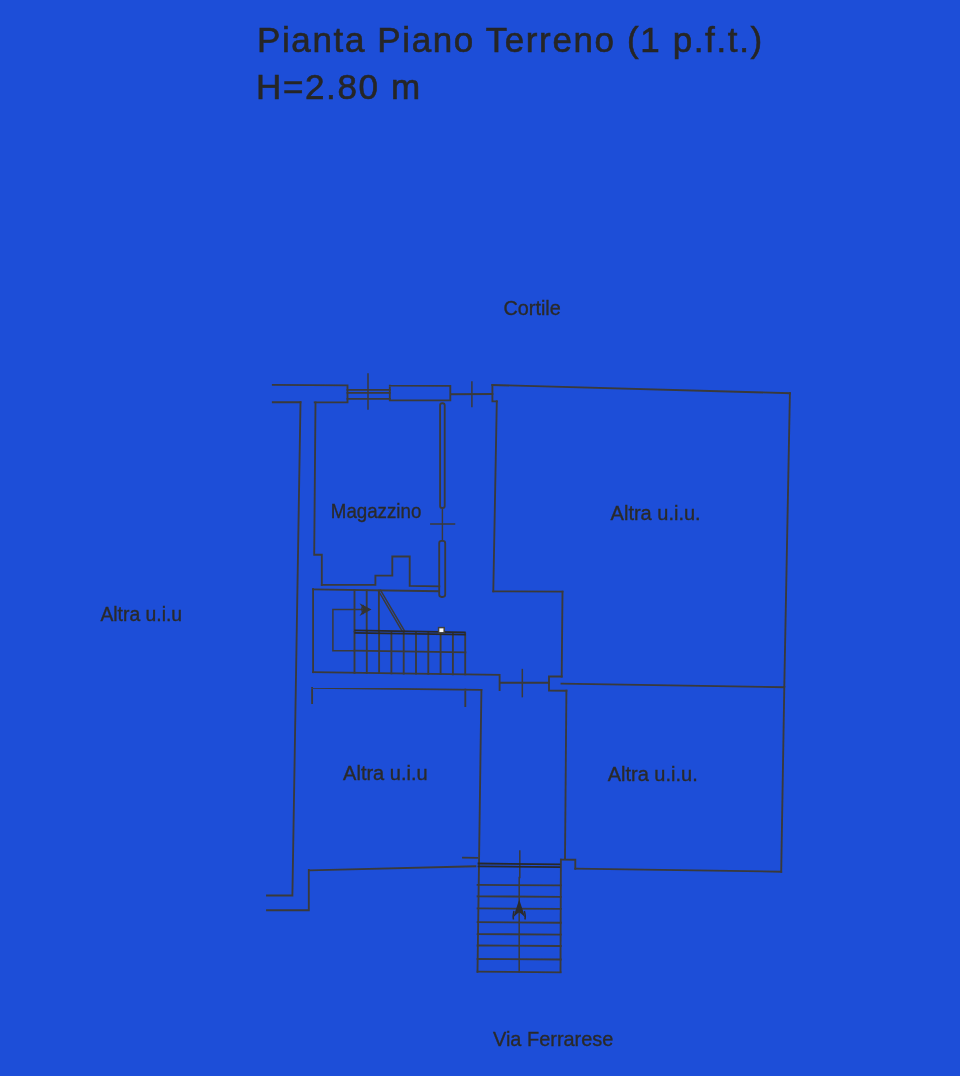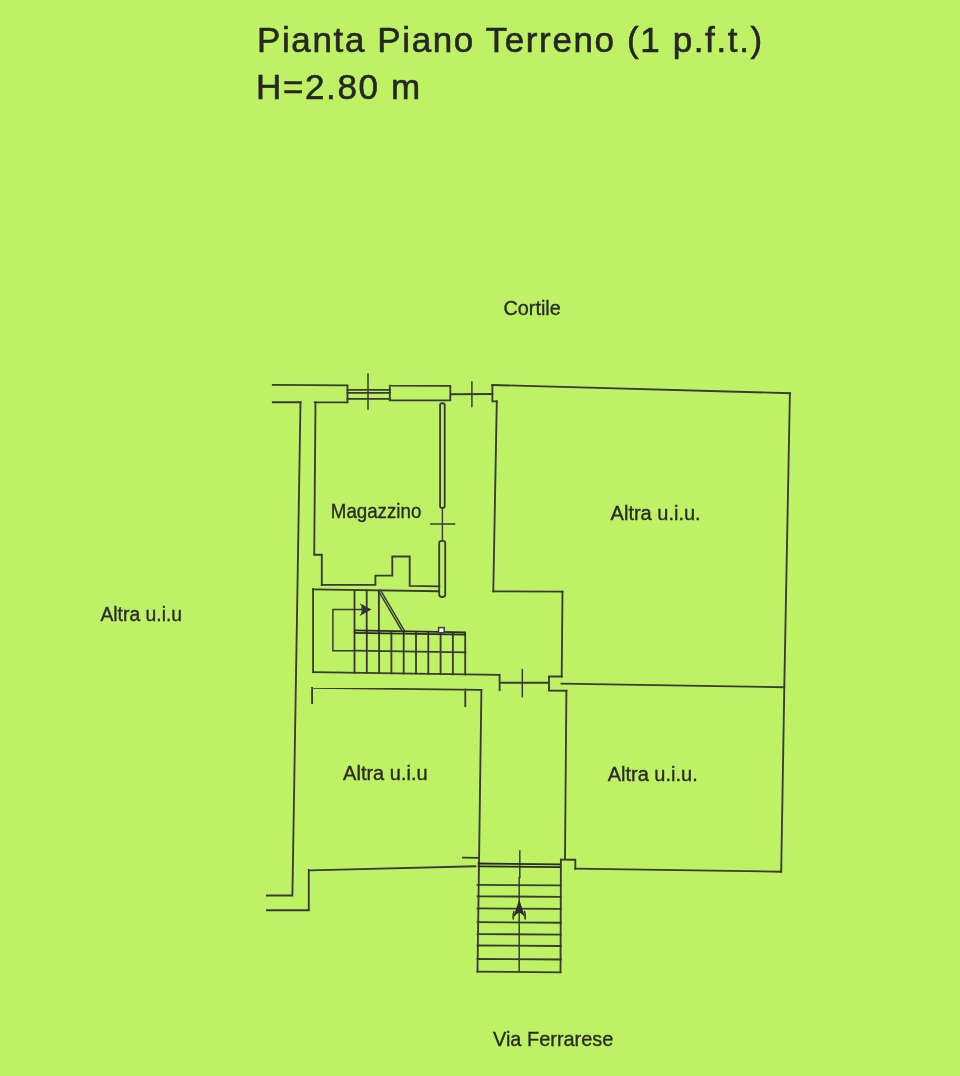--- a/index.html
+++ b/index.html
@@ -1,16 +1,16 @@
 <!DOCTYPE html>
 <html><head>
 <meta charset="utf-8">
 <style>
   html,body{margin:0;padding:0;background:#ffffff;}
-  #page{position:relative;width:960px;height:1076px;background:#bef264;overflow:hidden;
+  #page{position:relative;width:960px;height:1076px;background:#1d4ed8;overflow:hidden;
         font-family:"Liberation Sans", sans-serif;}
   svg{position:absolute;left:0;top:0;}
   .lbl{fill:#2a2a2a;font-family:"Liberation Sans", sans-serif;font-size:20px;stroke:#2a2a2a;stroke-width:0.35;}
 </style>
 </head>
 <body>
 <div id="page">
 <svg width="960" height="1076" viewBox="0 0 960 1076">
 
   <g>

